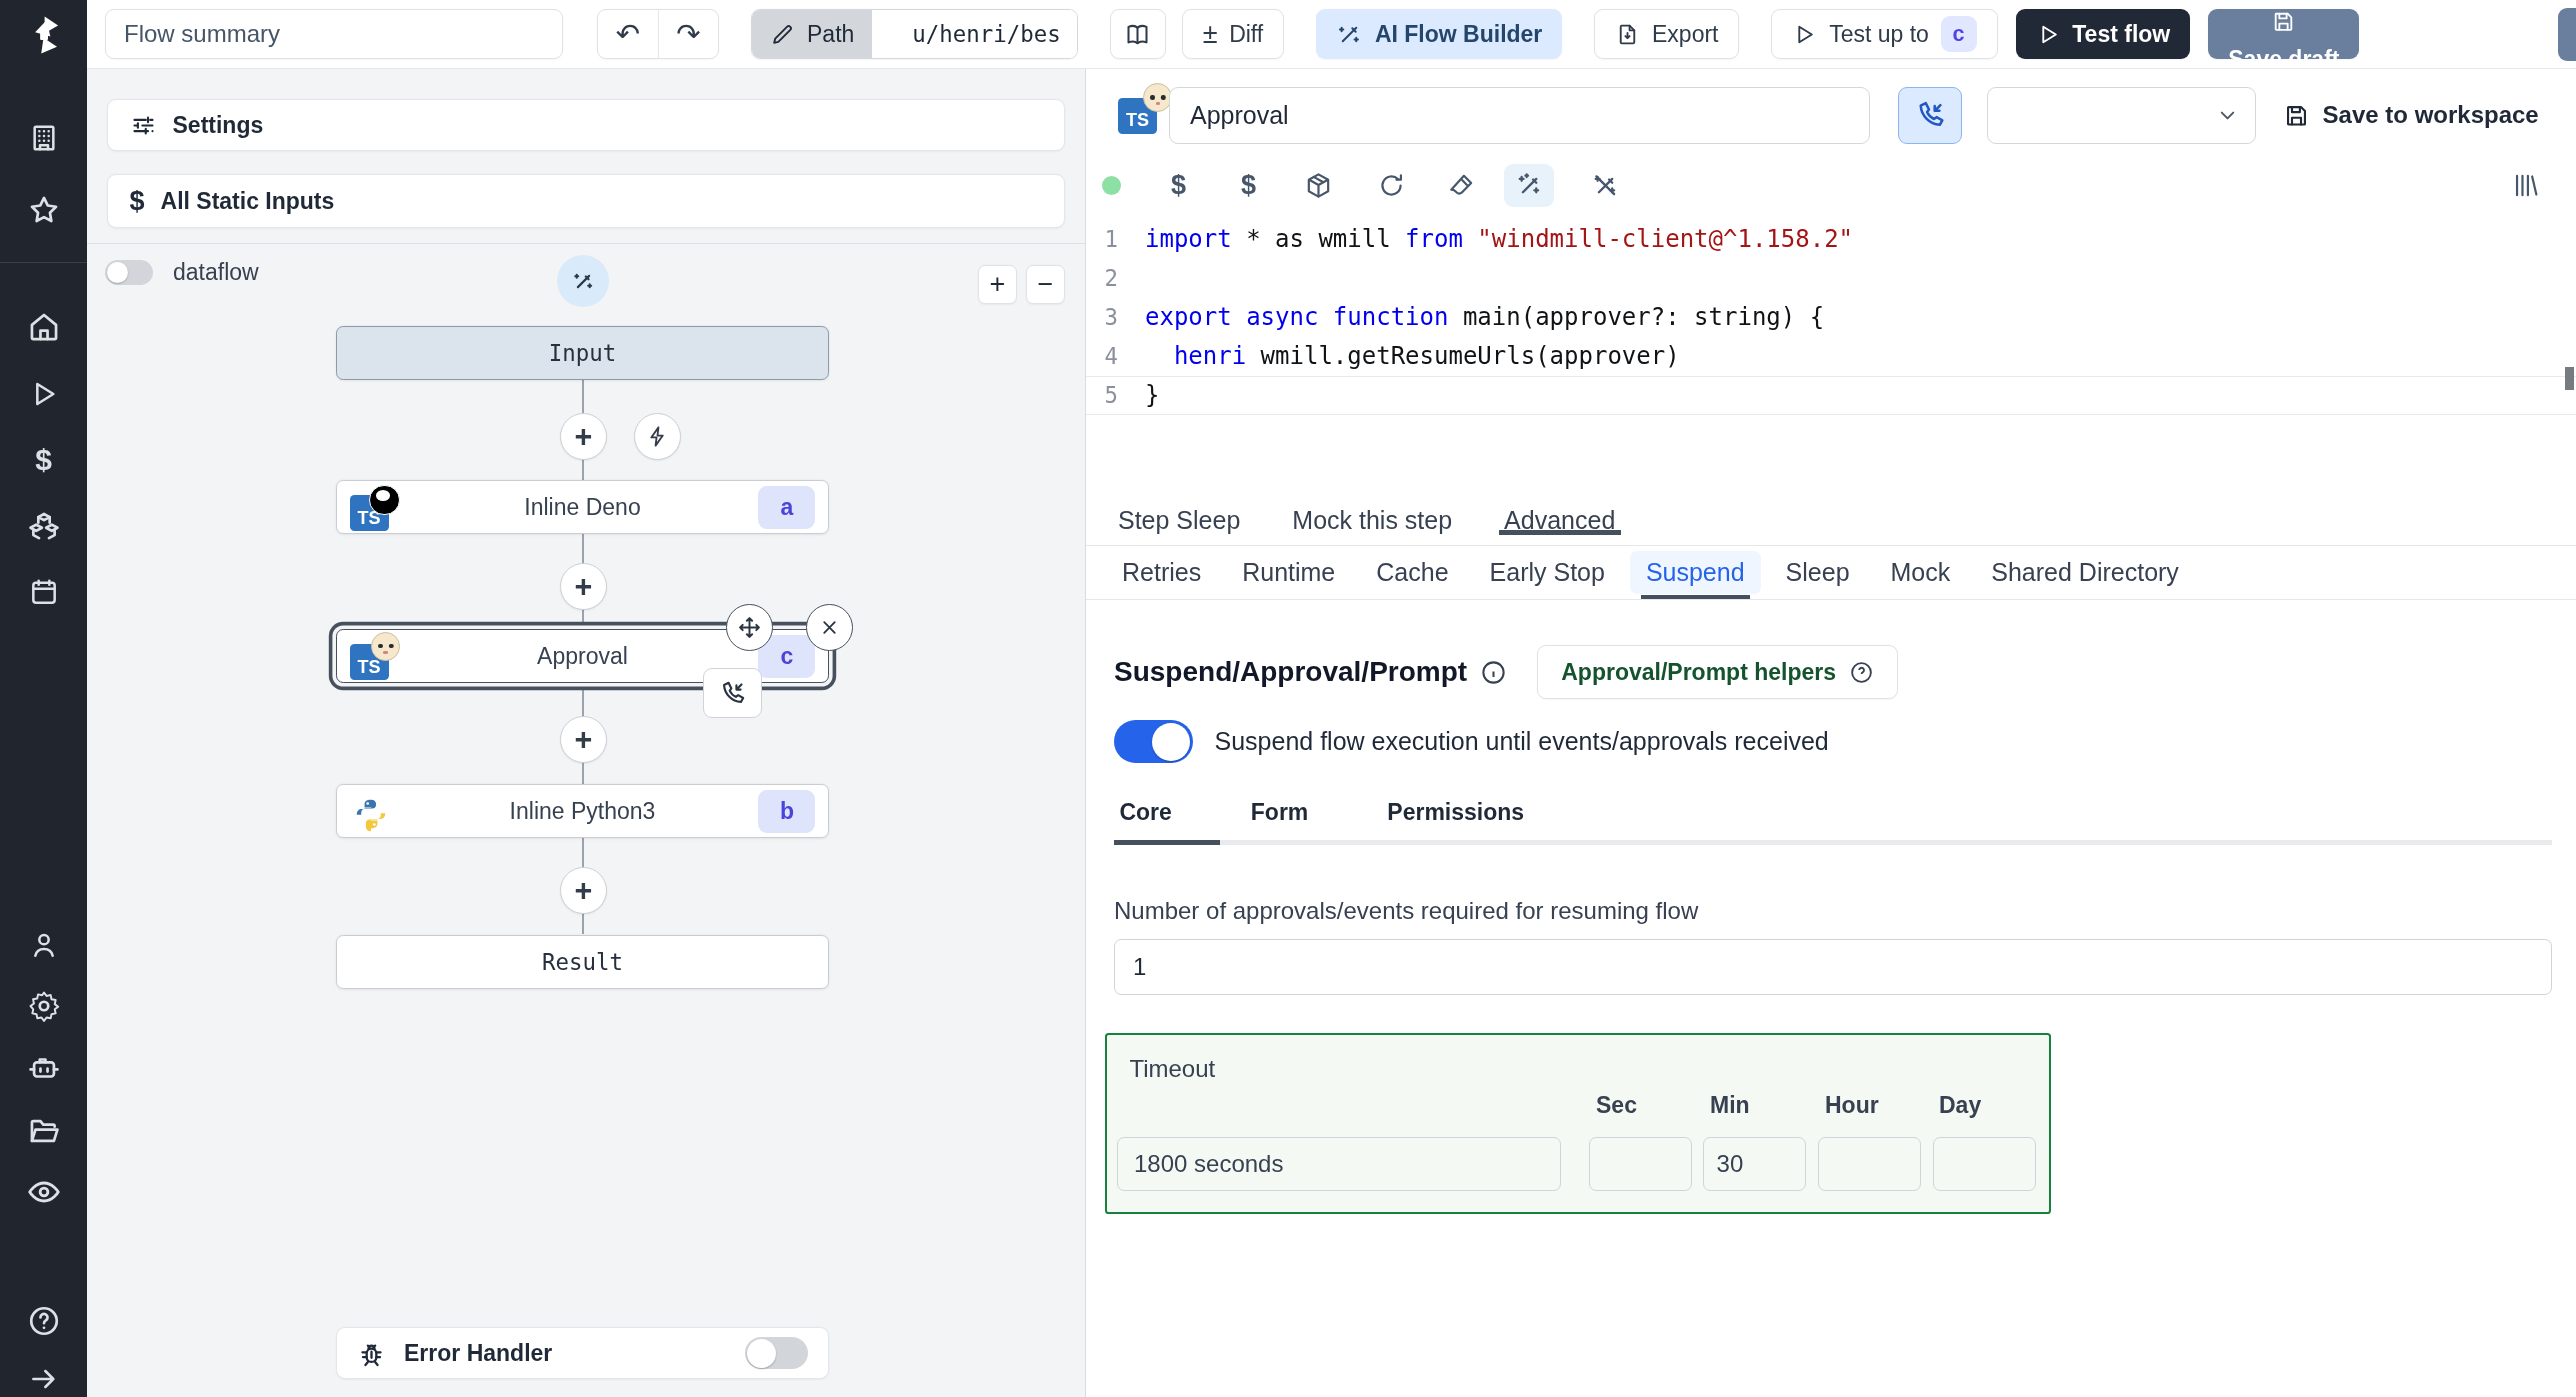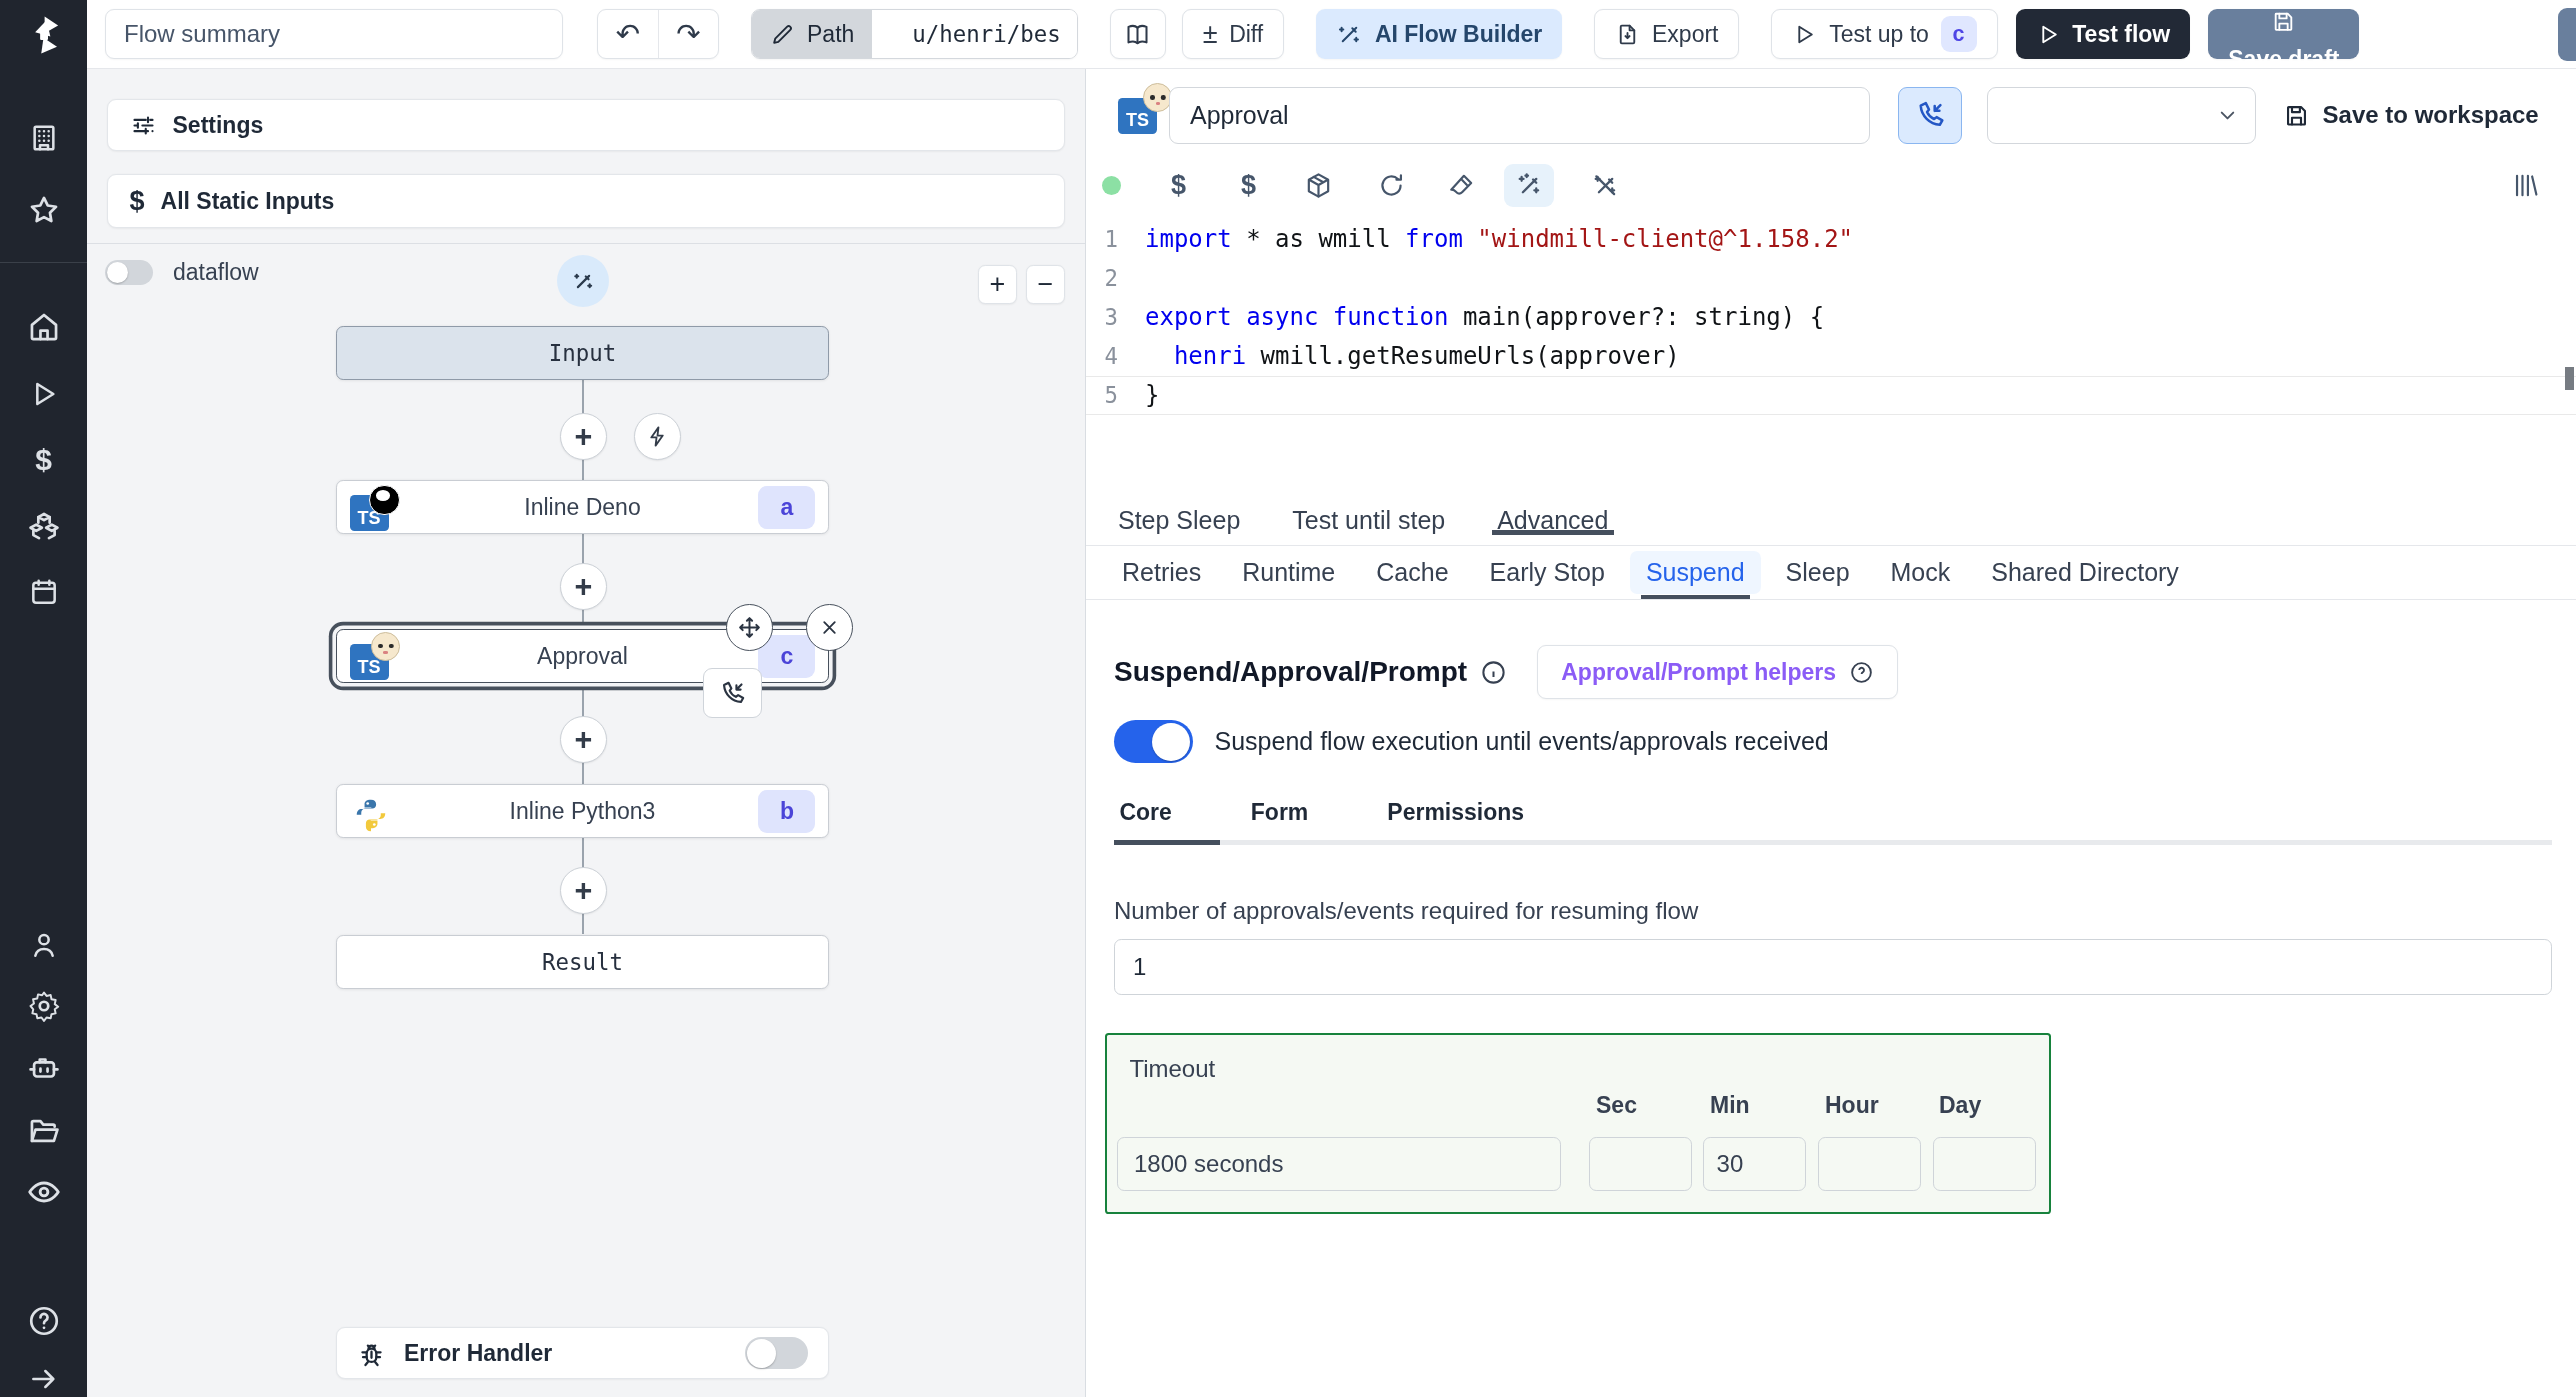--- a/index.html
+++ b/index.html
@@ -133,21 +133,21 @@
   .tab { position:relative; display:flex; align-items:center; font-size:25px; color:#374151; cursor:pointer; }
   .tab.active::after { content:""; position:absolute; left:-5.4px; right:-5.4px; bottom:0; height:4.5px; background:#454f5d; }
   .tabs-adv .tab.active { color:#2563eb; }
   .tabs-adv .tab.active .pill { background:#eff6ff; border-radius:7.2px; padding:7.2px 16px; margin:0 -16px; }
 
   .section { position:absolute; top:531px; left:28px; right:24px; }
   .sec-head { margin-top:44px; display:flex; align-items:center; height:56px; }
   .sec-title { font-size:28px; font-weight:700; color:#111827; }
   .info-ic { margin-left:12.6px; cursor:pointer; }
   .info-ic svg, .q-ic svg { stroke:#374151; fill:none; stroke-width:1.8; }
-  .helpers-btn { margin-left:30.5px; height:54px; border:0.9px solid #dfe3e8; border-radius:9px; background:#fff; display:inline-flex; align-items:center; gap:12.6px; padding:12px 23px; font-size:23px; font-weight:700; color:#8b5cf6; cursor:pointer; box-shadow:0 0.9px 1.8px rgba(0,0,0,.04); }
+  .helpers-btn { margin-left:30.5px; height:54px; border:0.9px solid #dfe3e8; border-radius:9px; background:#fff; display:inline-flex; align-items:center; gap:12.6px; padding:12px 23px; font-size:23px; font-weight:700; color:#14532d; cursor:pointer; box-shadow:0 0.9px 1.8px rgba(0,0,0,.04); }
   .toggle-row { margin-top:20px; display:flex; align-items:center; gap:21.5px; font-size:25px; color:#1f2937; }
   .sub-tabs { margin-top:36px; display:flex; gap:79px; font-size:23px; font-weight:600; color:#1f2937; }
   .sub-tabs .stab { cursor:pointer; }
   .sub-tabs .stab:first-child { margin-left:5.4px; }
   .sub-underline { margin-top:14.4px; height:4.5px; background:#e8eaed; position:relative; }
   .sub-underline .seg { position:absolute; left:0; top:0; width:106px; height:4.5px; background:#454f5d; }
   .appr-label { margin-top:52px; font-size:24px; color:#374151; }
   .appr-input { margin-top:14.4px; width:100%; height:56px; border:0.9px solid #cfd4d9; border-radius:7.2px; font-size:24px; color:#1f2937; padding:0 18px; font-family:"Liberation Sans",sans-serif; }
   .timeout-box { margin-top:38px; margin-left:-9px; width:946px; height:181px; border:2.7px solid #17823c; border-radius:3.6px; background:#f5f9f3; position:relative; }
   .timeout-label { position:absolute; left:22.4px; top:20px; font-size:24px; color:#374151; }
@@ -546,21 +546,21 @@
           </div>
           <div class="code-row current">
             <span class="ln">5</span>
             <span class="code-text"><span class="tk-p">}</span></span>
           </div>
         </div>
       <div class="scroll-thumb"></div>
 
       <div class="tabs-main" id="tabs-main">
           <div class="tab">Step Sleep</div>
-          <div class="tab">Test until step</div>
+          <div class="tab">Mock this step</div>
           <div class="tab active">Advanced</div>
         </div>
       <div class="tabs-adv" id="tabs-adv">
           <div class="tab">Retries</div>
           <div class="tab">Runtime</div>
           <div class="tab">Cache</div>
           <div class="tab">Early Stop</div>
           <div class="tab active">
             <span class="pill">Suspend</span>
           </div>

